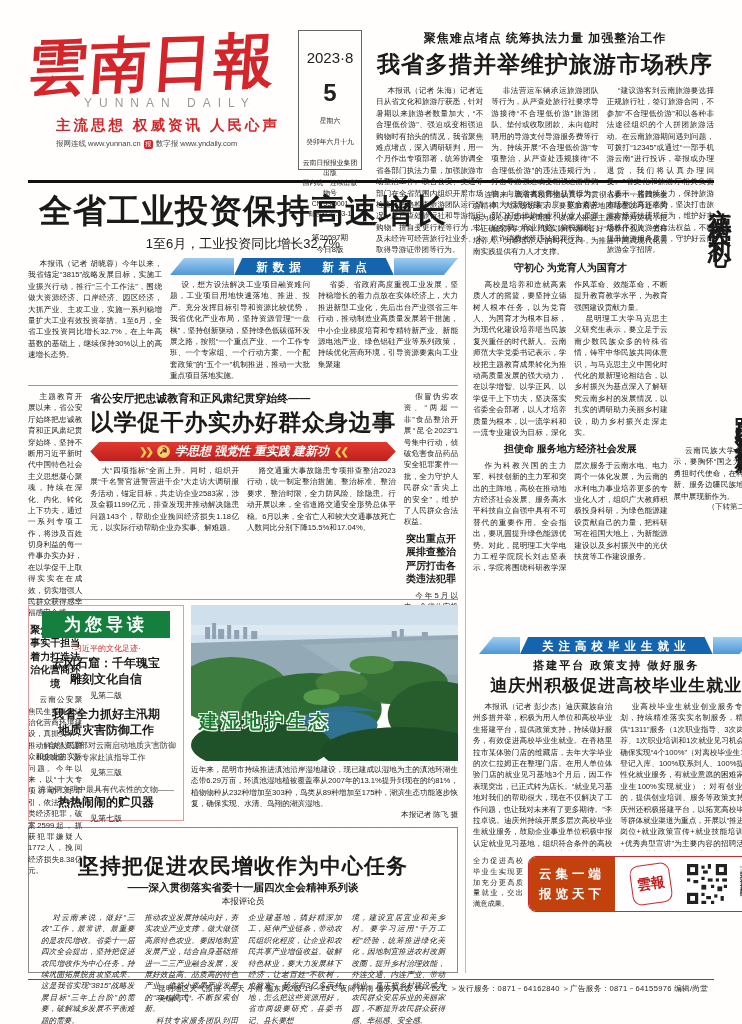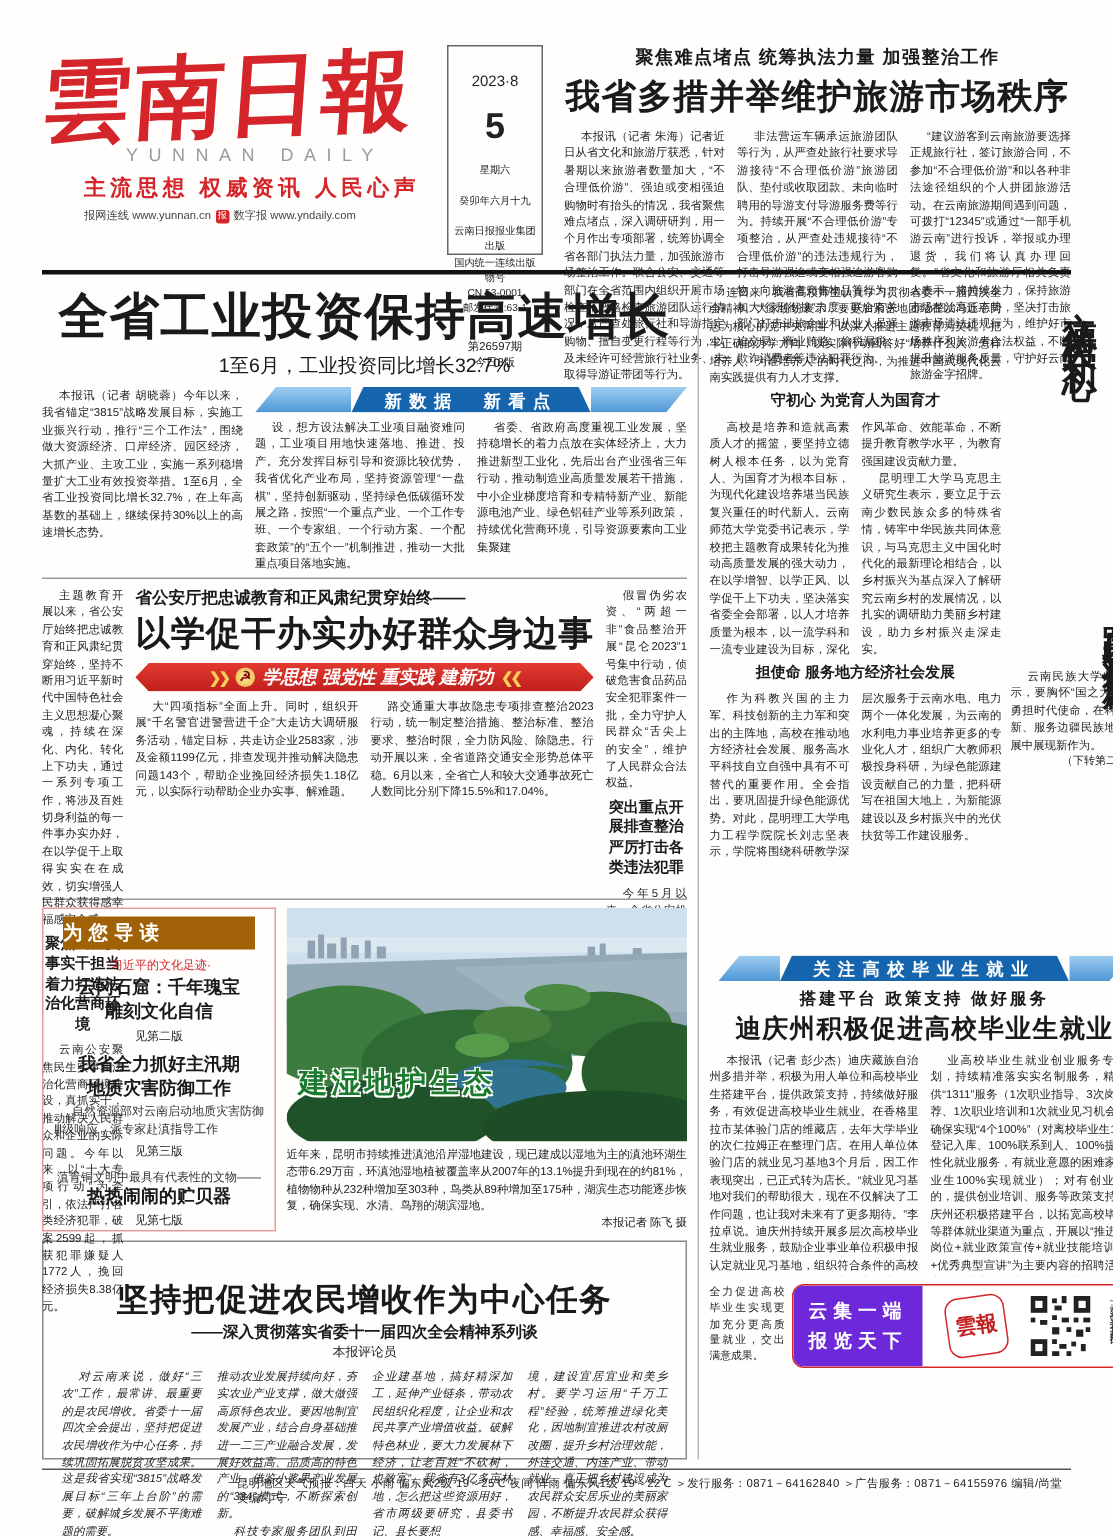--- a/index.html
+++ b/index.html
@@ -17,21 +17,21 @@
 .brand { color:#d4252b; font-family:"Liberation Serif", serif; font-weight:900;
   font-size:60px; line-height:1; letter-spacing:2px; transform:skewX(-6deg) rotate(-2deg);
   white-space:nowrap; }
 .brand-en { color:#9a9a9a; font-size:12px; letter-spacing:7px; margin:2px 0 0 56px; }
 .slogan { color:#d4252b; font-weight:bold; font-size:14.5px; letter-spacing:3px; margin:6px 0 0 28px; }
 .netline { font-size:7.5px; color:#444; margin:4px 0 0 28px; display:flex; align-items:center; gap:3px; }
 .mini-logo { display:inline-block; background:#d4252b; color:#fff; font-size:6px; width:9px; height:9px;
   line-height:9px; text-align:center; border-radius:2px; }
 .date-box { width:64px; border:1px solid #666; margin:4px 6px 8px 2px; padding:5px 2px;
   text-align:center; font-size:7px; color:#222; line-height:1.5; white-space:pre-line; }
-.date-ym { font-size:10px; }
+.date-ym { font-size:15px; }
 .date-day { font-size:24px; font-weight:bold; line-height:1.1; }
 .date-small { font-size:6.8px; }
 .date-issue { font-size:7.6px; margin-top:3px; }
 .top-article { flex:1; padding:4px 0 0 8px; }
 .top-kicker { text-align:center; font-size:12px; font-weight:bold; letter-spacing:1px; }
 .top-title { text-align:center; font-size:23px; font-weight:900; letter-spacing:1px; margin:2px 0 5px; }
 .cols3 { display:flex; gap:8px; }
 .cols3 > div { flex:1; }
 .body-txt { font-size:7.6px; line-height:1.5; text-align:justify; color:#222; text-indent:1.5em; }
 .rule-thick { border-top:3px solid #111; margin:2px 0 6px; }
@@ -83,22 +83,22 @@
 .edu-strip { width:86px; display:flex; flex-direction:column; }
 .v-head { display:flex; justify-content:flex-end; }
 .v-big { writing-mode:vertical-rl; font-size:23px; font-weight:900; letter-spacing:6px; line-height:1.15; }
 .v-col2 { display:flex; flex-direction:column; align-items:center; }
 .v-kicker { writing-mode:vertical-rl; font-size:9.5px; font-weight:bold; letter-spacing:2px; height:208px; }
 .edu-tail { margin-top:6px; }
 
 
 .lower-row { display:flex; gap:7px; height:216px; margin-top:5px; }
 .guide-box { width:156px; border:1px solid #e39b9b; padding:5px 7px; }
-.guide-head { background:#a16207; color:#fff; font-weight:bold; font-size:13px; letter-spacing:4px;
-  padding:2px 0; margin:0 6px 5px; }
+.guide-head { background:#15803d; color:#fff; font-weight:bold; font-size:17px; letter-spacing:4px;
+  text-align:center; padding:2px 0; margin:0 6px 5px; }
 .guide-tag { color:#d4252b; font-size:8px; text-align:center; margin-bottom:2px; }
 .guide-title { font-size:12px; font-weight:900; text-align:center; line-height:1.3;
   white-space:pre-line; }
 .guide-note { font-size:8px; color:#333; line-height:1.45; text-align:justify; margin-top:2px; text-indent:1.5em;}
 .guide-page { font-size:8px; text-align:center; margin:3px 0 6px; color:#222; }
 .guide-lead { font-size:8px; text-align:center; color:#333; margin-top:2px; }
 .photo-block { flex:1; }
 .photo { position:relative; height:156px; overflow:hidden; }
 .photo svg { display:block; width:100%; height:100%; }
 .photo-overlay { position:absolute; left:8px; bottom:26px; color:#1c7a2f; font-size:19px;
@@ -120,21 +120,21 @@
 .emp-kicker { text-align:center; font-weight:bold; font-size:11px; letter-spacing:2px; }
 .emp-title { text-align:center; font-size:17px; font-weight:900; letter-spacing:1px; margin:1px 0 4px; }
 .emp-body { display:flex; gap:8px; height:150px; overflow:hidden; }
 .emp-body > div { flex:1; }
 
 
 .client-row { display:flex; gap:5px; margin-top:5px; }
 .client-tail { width:50px; font-size:7.2px; line-height:1.5; color:#222; text-align:justify; }
 .client-box { flex:1; border:1.5px solid #d4252b; border-radius:8px; height:56px;
   display:flex; align-items:center; overflow:hidden; background:#fff; }
-.client-red { background:#6d28d9; color:#fff; width:86px; height:100%; display:flex;
+.client-red { background:#c2410c; color:#fff; width:86px; height:100%; display:flex;
   flex-direction:column; align-items:center; justify-content:center; font-size:12.5px;
   font-weight:bold; letter-spacing:4px; line-height:1.6; }
 .client-logo { width:40px; height:40px; border:1.5px solid #d4252b; border-radius:9px; margin-left:16px;
   display:flex; align-items:center; justify-content:center; color:#c01f1d;
   font-family:"Liberation Serif",serif; font-weight:900; font-size:14px;
   transform:rotate(-8deg); }
 .client-qr { margin-left:16px; }
 .client-side { writing-mode:vertical-rl; font-size:8.5px; letter-spacing:2px; color:#333;
   margin:0 8px 0 10px; line-height:1.6; height:48px; }
 

